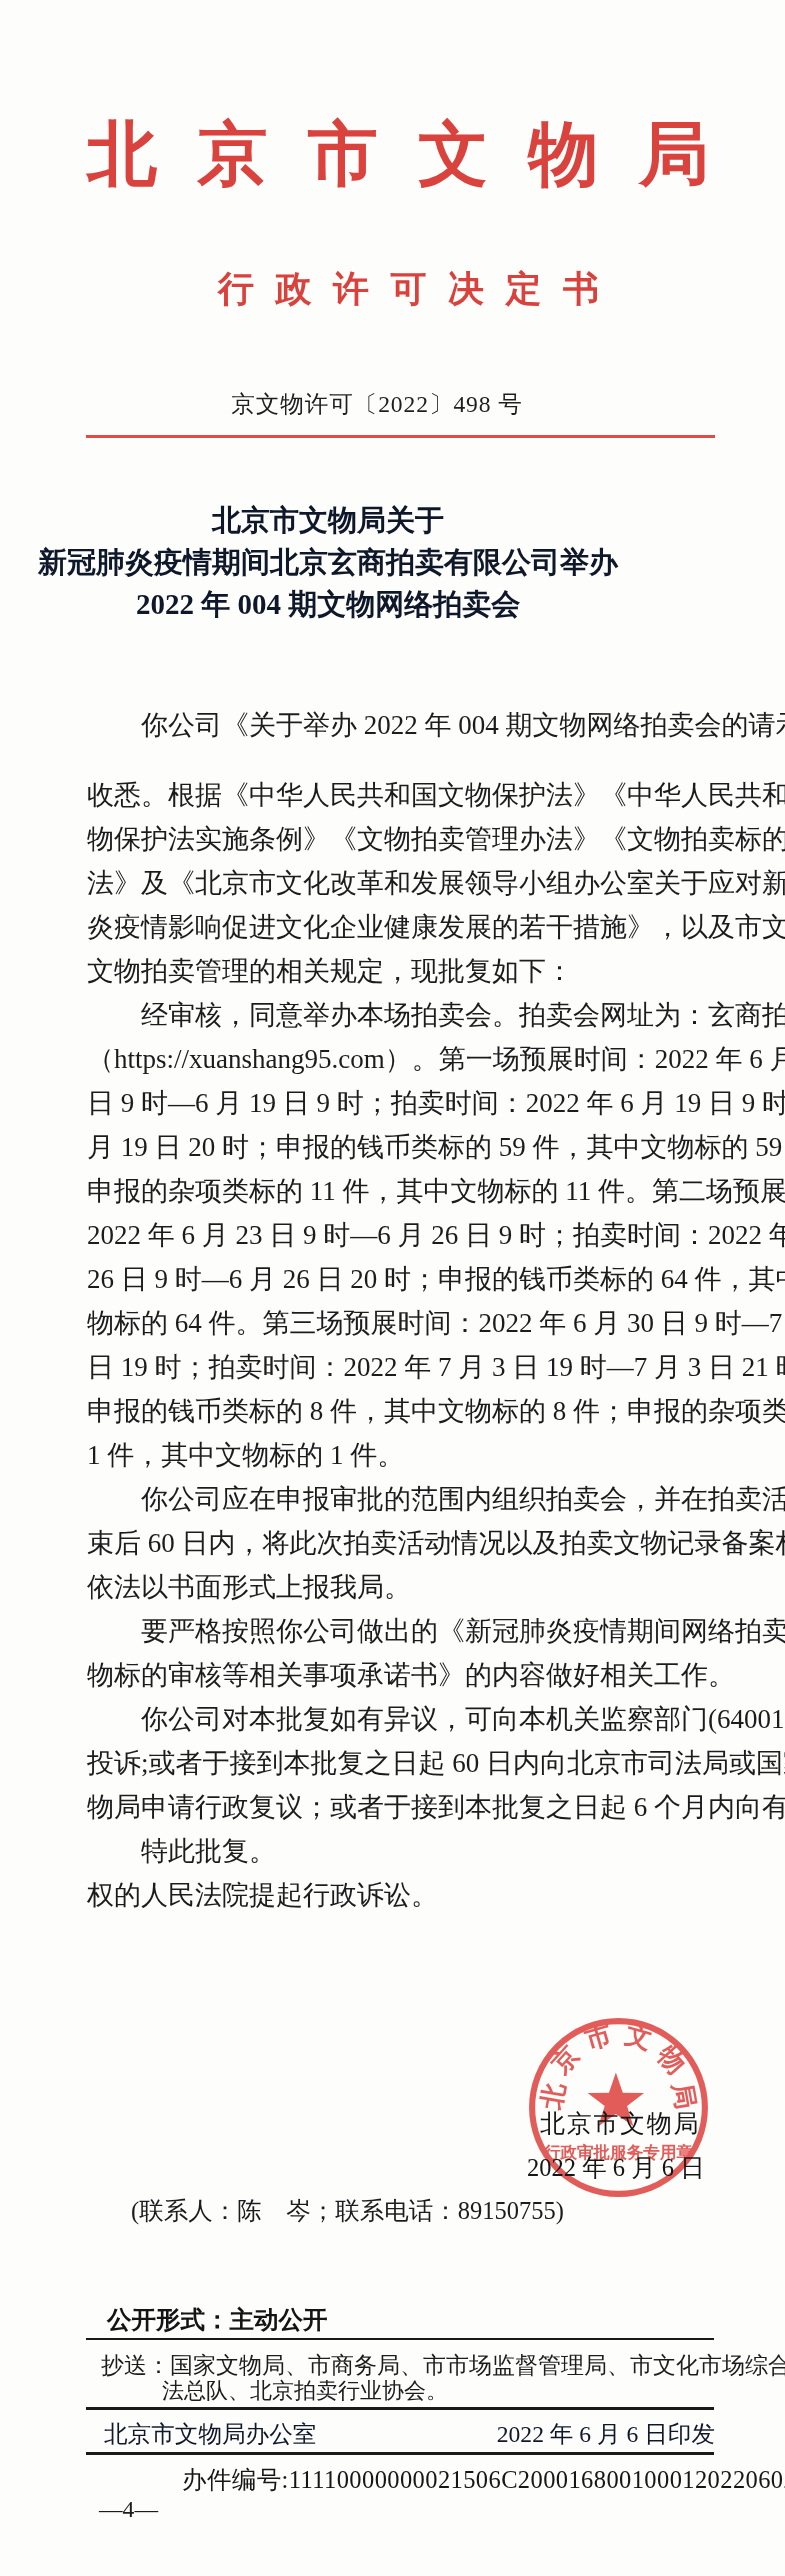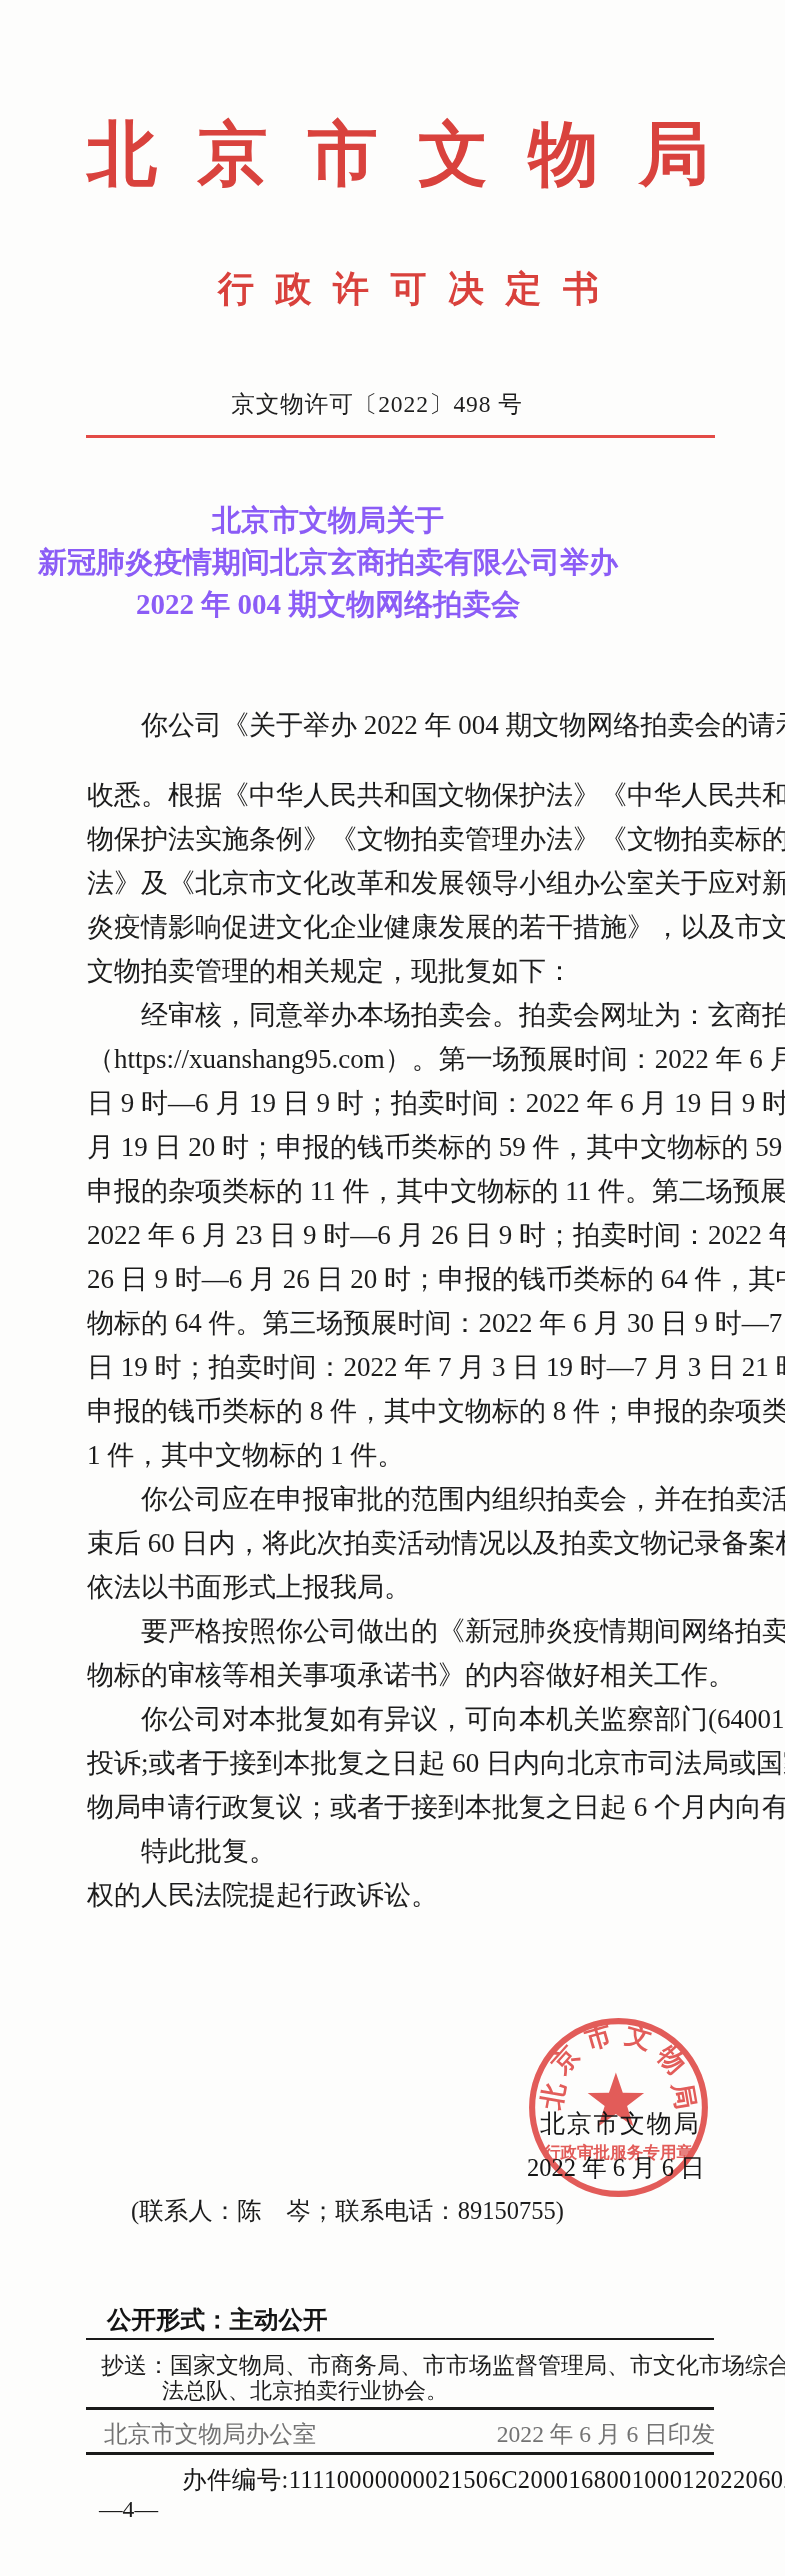--- a/index.html
+++ b/index.html
@@ -26,21 +26,21 @@
     position:absolute;left:0;top:388px;width:754px;
     text-align:center;font-size:23.6px;color:#1e1e1e;letter-spacing:0.9px;
   }
   .red-rule{
     position:absolute;left:86px;top:435px;width:629px;height:2.6px;
     background:#e34b46;
   }
   
   .doc-title{
     position:absolute;left:0;top:499px;width:656px;
-    text-align:center;font-size:29px;line-height:42px;font-weight:700;color:#8b5cf6;
+    text-align:center;font-size:29px;line-height:42px;font-weight:700;color:#0f172a;
   }
   
   .body-text{
     position:absolute;left:87px;top:703px;width:632px;
     font-size:27px;line-height:44px;color:#1c1c1c;
   }
   .body-text .ln{height:44px;white-space:nowrap;}
   .body-text .indent{text-indent:54px;}
   .body-text .gap-after{margin-bottom:26px;}
   
@@ -54,21 +54,21 @@
     font-family:Liberation Serif, serif;color:#141414;
   }
   .hr{position:absolute;left:86px;width:628px;height:1.7px;background:#1a1a1a;}
   .hr1{top:2338px;}
   .hr2{top:2407px;height:2.6px;}
   .hr3{top:2452px;height:2.6px;}
   .cc-line1{position:absolute;left:101px;top:2350px;font-size:23px;color:#1c1c1c;white-space:nowrap;}
   .cc-line2{position:absolute;left:162px;top:2376px;font-size:22px;color:#1c1c1c;white-space:nowrap;}
   .issuer-row{
     position:absolute;left:104px;top:2418px;width:611px;
-    display:flex;justify-content:space-between;font-size:23.6px;color:#737373;
+    display:flex;justify-content:space-between;font-size:23.6px;color:#0f172a;
   }
   .case-number{position:absolute;left:182px;top:2463px;font-size:24.5px;color:#161616;letter-spacing:0.4px;white-space:nowrap;}
   .page-number{position:absolute;left:99px;top:2496px;font-size:23.6px;color:#1c1c1c;}
 </style>
 </head>
 <body>
 
 <div class="page">
 
   <div class="agency-name">

